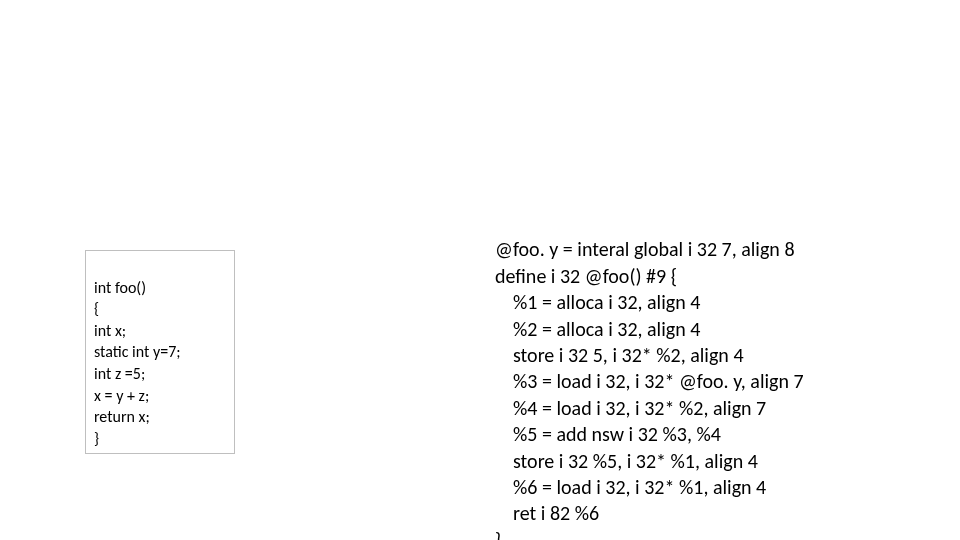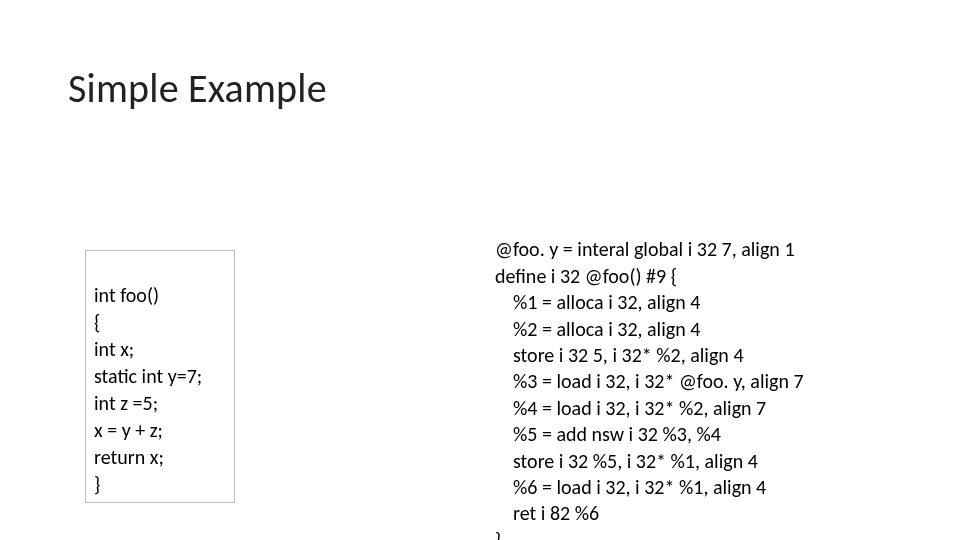--- a/index.html
+++ b/index.html
@@ -6,54 +6,53 @@
   html, body { width: 960px; height: 540px; background: #ffffff; font-family: "Calibri", "Segoe UI", Arial, sans-serif; color: #000; }
   .slide { position: relative; width: 960px; height: 540px; }
   .title { position: absolute; left: 68px; top: 64px; font-size: 40px; font-weight: 400; color: #222; letter-spacing: 0.2px; }
   .left-box {
     position: absolute;
     left: 85px;
     top: 250px;
     width: 150px;
     border: 1px solid #bfbfbf;
     padding: 4px 24px 4px 8px;
-    font-size: 20px;
+    font-size: 16px;
     line-height: 1.35;
     white-space: pre;
   }
   .right-box {
     position: absolute;
     left: 495px;
     top: 210px;
     width: 400px;
     font-size: 20px;
     line-height: 1.32;
     white-space: pre;
   }
   .indent { display: inline-block; width: 18px; }
 </style>
 </head>
 <body>
 
 <div class="slide">
 
-  <div class="title">Simple Example</div>
 
   <div class="left-box">
 <span>int foo()</span>
 <span>{</span>
 <span>int x;</span>
 <span>static int y=7;</span>
 <span>int z =5;</span>
 <span>x = y + z;</span>
 <span>return x;</span>
 <span>}</span></div>
 
   <div class="right-box">
-<span>@foo. y = interal global i 32 7, align 1</span>
+<span>@foo. y = interal global i 32 7, align 8</span>
 <span>define i 32 @foo() #9 {</span>
 <span class="indent"></span><span>%1 = alloca i 32, align 4</span>
 <span class="indent"></span><span>%2 = alloca i 32, align 4</span>
 <span class="indent"></span><span>store i 32 5, i 32* %2, align 4</span>
 <span class="indent"></span><span>%3 = load i 32, i 32* @foo. y, align 7</span>
 <span class="indent"></span><span>%4 = load i 32, i 32* %2, align 7</span>
 <span class="indent"></span><span>%5 = add nsw i 32 %3, %4</span>
 <span class="indent"></span><span>store i 32 %5, i 32* %1, align 4</span>
 <span class="indent"></span><span>%6 = load i 32, i 32* %1, align 4</span>
 <span class="indent"></span><span>ret i 82 %6</span>

